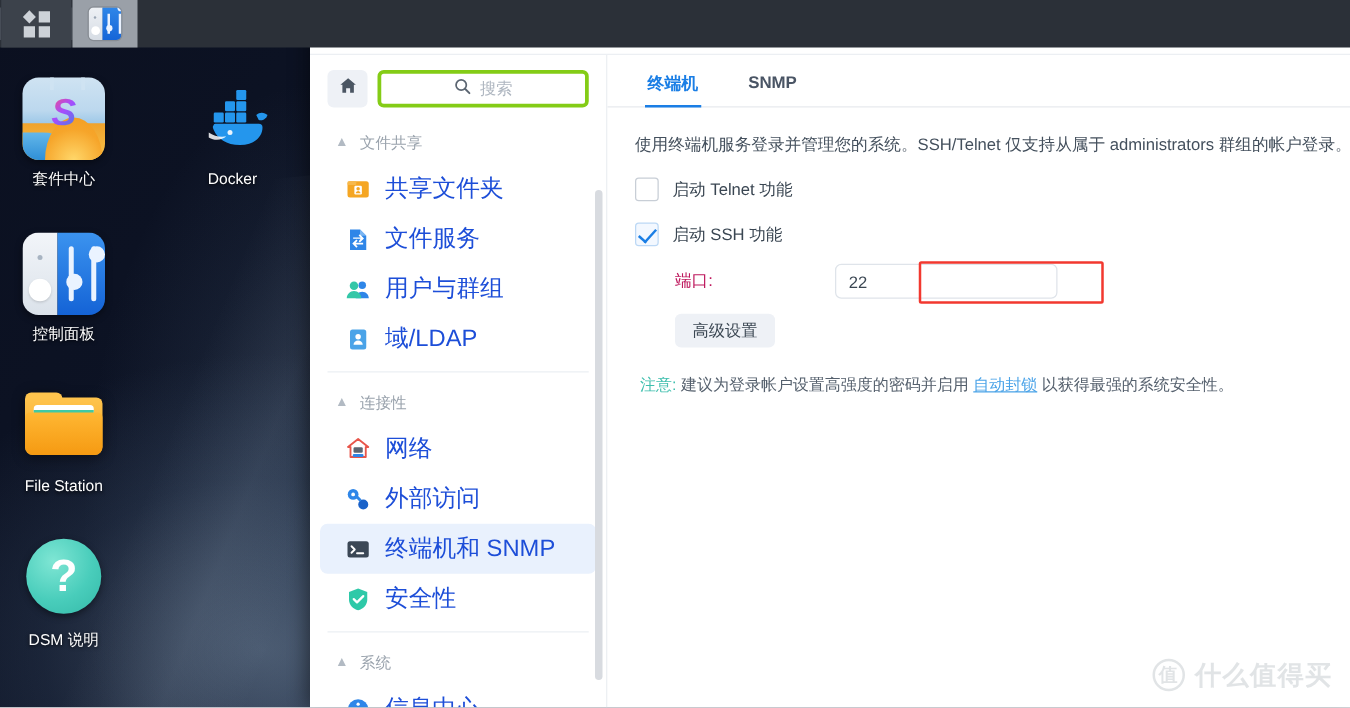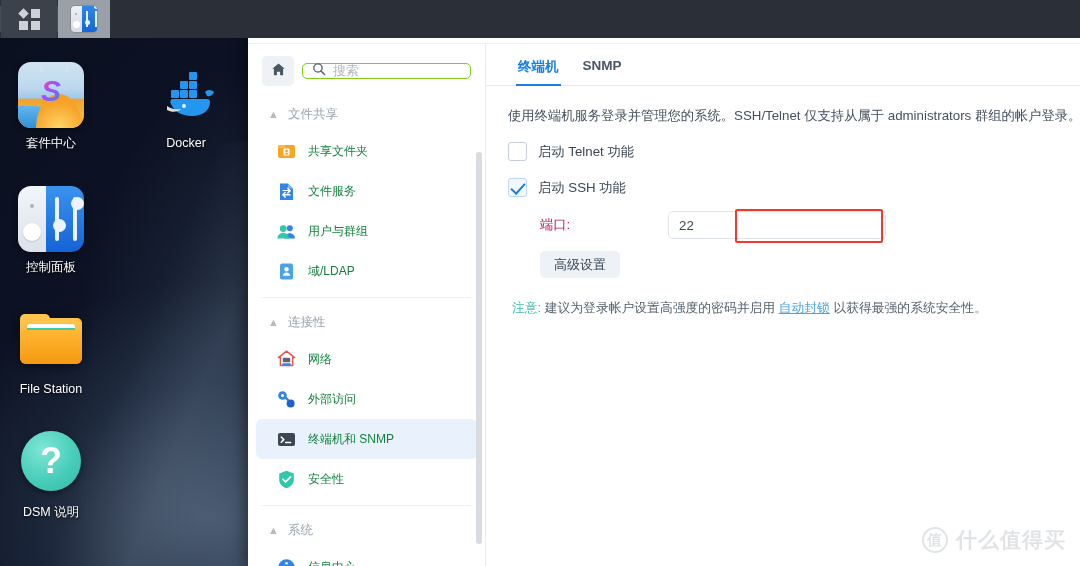--- a/index.html
+++ b/index.html
@@ -122,46 +122,46 @@
   #sidebar {
     width:238px; flex:0 0 238px; border-right:1px solid #e8ebf0;
     background:#fff; position:relative; display:flex; flex-direction:column;
   }
   #side-top { padding:12px 14px 10px 14px; display:flex; align-items:center; gap:8px; }
   .home-btn {
     width:32px;height:30px;border-radius:5px;background:#eef1f6;
     display:flex;align-items:center;justify-content:center;cursor:pointer;
   }
   .search-box {
-    flex:1; height:16px; border:1px solid #84cc16; border-radius:5px;
-    display:flex; align-items:center; gap:7px; padding:0 9px; background:#fff; cursor:text;
+    flex:1; height:30px; border:3px solid #84cc16; border-radius:5px;
+    display:flex; align-items:center; gap:7px; padding:0 9px; background:#fff; cursor:text;justify-content:center;
   }
   .search-box .ph { color:#aeb6c0; font-size:13px; }
 
   #side-scroll { flex:1; overflow:hidden; position:relative; padding-bottom:4px; }
   .grp-head {
     display:flex; align-items:center; gap:9px; padding:10px 14px 8px 20px;
     color:#9aa3ad; font-size:12.5px; cursor:pointer;
   }
   .grp-head .chev { font-size:11px; color:#b2bac3; line-height:1; }
   .nav-item {
     display:flex; align-items:center; gap:11px; height:40px; padding:0 14px 0 20px;
     margin:0 8px; border-radius:6px; cursor:pointer;
   }
-  .nav-item .txt { font-size:12px; color:#15803d; white-space:nowrap; }
+  .nav-item .txt { font-size:19px; color:#1d4ed8; white-space:nowrap; }
   .nav-item.sel { background:#e9f1fd; }
   .nav-ico { width:21px; height:21px; flex:0 0 21px; position:relative; }
   .divider { height:1px; background:#eceff3; margin:6px 14px; }
 
   #side-bar-track { position:absolute; right:3px; top:56px; width:6px; height:412px; }
   #side-bar-thumb { width:6px; height:392px; background:#d8dbe0; border-radius:3px; }
 
   
   #main { flex:1; min-width:0; background:#fff; position:relative; }
-  #tabs { display:flex; gap:0; padding:14px 0 0 20px; border-bottom:1px solid #e7eaee; }
+  #tabs { display:flex; gap:16px; padding:14px 0 0 20px; border-bottom:1px solid #e7eaee; }
   .tab {
     padding:0 12px 9px 12px; font-size:13.5px; color:#4a5565; font-weight:bold;
     cursor:pointer; position:relative;
   }
   .tab.active { color:#1a7ee5; }
   .tab.active::after {
     content:""; position:absolute; left:10px; right:10px; bottom:-1px; height:2px; background:#1a7ee5;
   }
   .desc {
     margin:20px 0 0 22px; font-size:13.3px; color:#44505d; line-height:20px;
@@ -181,21 +181,21 @@
   .chk-row .lbl { font-size:13.3px; color:#3a4652; }
 
   #ssh-highlight {
     position:absolute; left:249px; top:165px; width:148px; height:34px;
     border:2px solid #f2382f; border-radius:2px; pointer-events:none;
   }
 
   .field-row { display:flex; align-items:center; margin:14px 0 0 22px; }
   .field-row .flabel { width:160px; font-size:13.3px; color:#be185d; padding-left:32px; }
   .field-input {
-    width:218px; height:28px; border:1px solid #dfe4ea; border-radius:5px;
+    width:178px; height:28px; border:1px solid #dfe4ea; border-radius:5px;
     font-size:13.3px; color:#3a4652; padding:0 10px; outline:none;
     font-family:"Liberation Sans", sans-serif; background:#fff;
   }
   .btn {
     margin:12px 0 0 54px; height:27px; padding:0 14px; border:none; border-radius:5px;
     background:#eef1f6; color:#3a4652; font-size:13px; cursor:pointer;
     font-family:"Liberation Sans", sans-serif;
   }
   .note { margin:22px 0 0 26px; font-size:12.8px; color:#55606d; white-space:nowrap; }
   .note .k { color:#3fbfae; }

